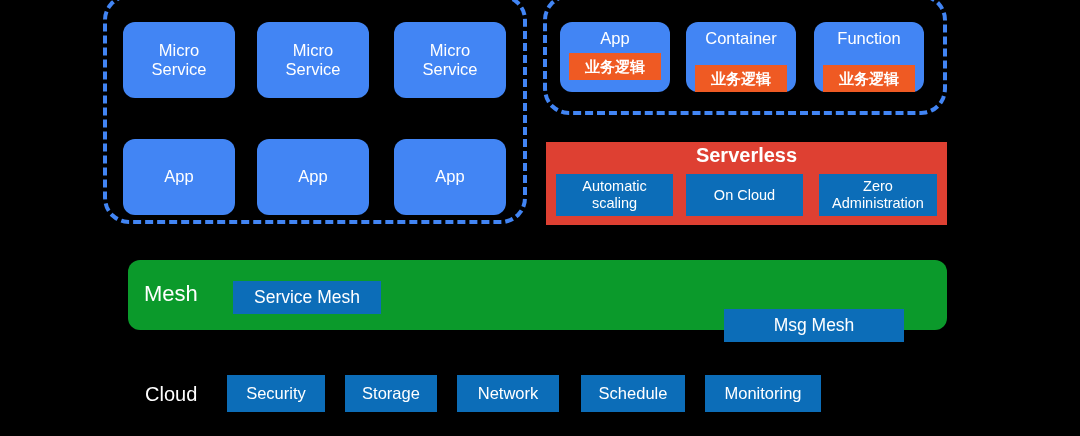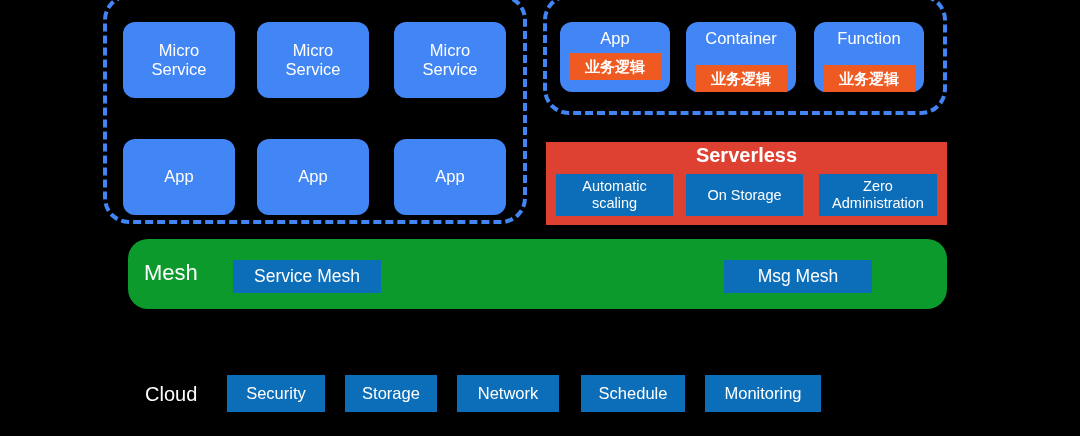--- a/index.html
+++ b/index.html
@@ -125,25 +125,25 @@
     white-space: pre-line;
   }
   #sl-chip-0 { left: 10px;  width: 117px; }
   #sl-chip-1 { left: 140px; width: 117px; }
   #sl-chip-2 { left: 273px; width: 118px; }
 
   
   #mesh-bar {
     position: absolute;
     left: 128px;
-    top: 239px;
+    top: 260px;
     width: 819px;
     height: 70px;
     background: #0B9A2B;
-    border-radius: 20px;
+    border-radius: 12px;
   }
   #mesh-label {
     position: absolute;
     left: 16px;
     top: 21px;
     color: #FFFFFF;
     font-size: 22px;
   }
   .mesh-chip {
     position: absolute;
@@ -151,21 +151,21 @@
     height: 33px;
     background: #0C6DB8;
     color: #FFFFFF;
     font-size: 17.5px;
     display: flex;
     align-items: center;
     justify-content: center;
   }
   #mesh-chip-0 { left: 105px; width: 148px; }
   #mesh-chip-1 { left: 350px; width: 172px; }
-  #mesh-chip-2 { left: 596px; width: 148px; }
+  #mesh-chip-2 { left: 596px; width: 180px; margin-top: 28px; }
 
   
   #cloud-row {
     position: absolute;
     left: 145px;
     top: 375px;
     width: 790px;
     height: 40px;
   }
   #cloud-label {
@@ -235,21 +235,21 @@
   </div>
   <div class="card-lightblue workload" style="left:814px; top:22px;justify-content:space-between;">
     <span class="workload-title">Function</span>
     <span class="biz-chip">业务逻辑</span>
   </div>
 
   <div id="serverless-panel">
     <div id="serverless-title">Serverless</div>
     <div class="sl-chip" id="sl-chip-0">Automatic
 scaling</div>
-    <div class="sl-chip" id="sl-chip-1">On Storage</div>
+    <div class="sl-chip" id="sl-chip-1">On Cloud</div>
     <div class="sl-chip" id="sl-chip-2">Zero
 Administration</div>
   </div>
 
   <div id="mesh-bar">
     <div id="mesh-label">Mesh</div>
     <div class="mesh-chip" id="mesh-chip-0">Service Mesh</div>
     <div class="mesh-chip" id="mesh-chip-2">Msg Mesh</div>
   </div>
 

